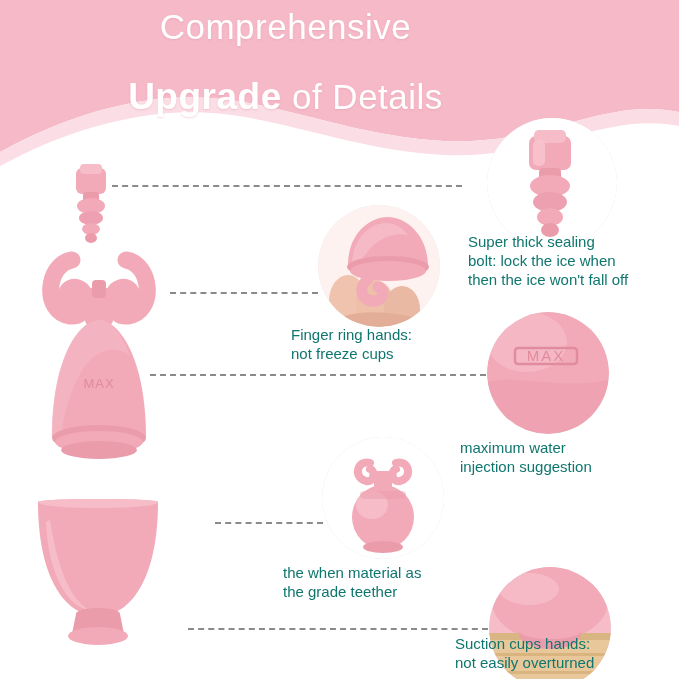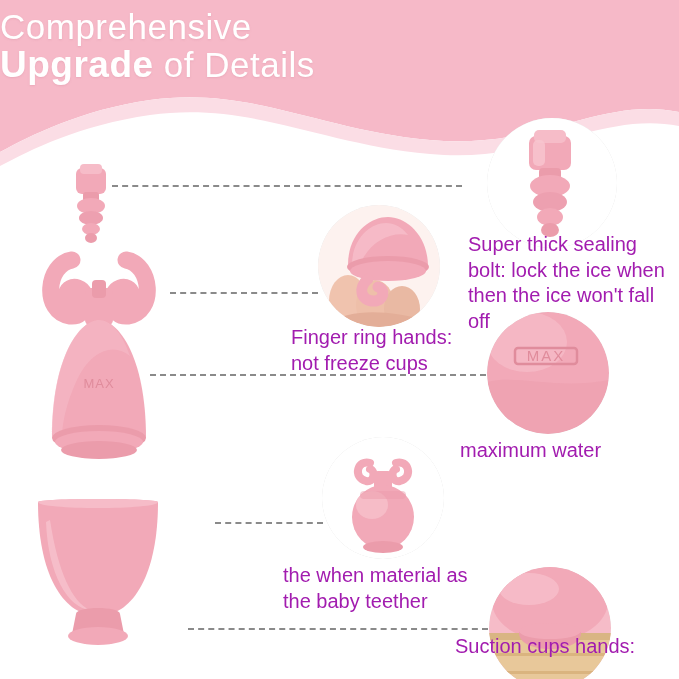--- a/index.html
+++ b/index.html
@@ -28,45 +28,47 @@
     overflow: hidden;
   }
   #header-band svg {
     display: block;
   }
   #header-title {
     position: absolute;
     left: 0;
     top: 8px;
     width: 571px;
+    text-align: center;
     color: #ffffff;
     line-height: 1.06;
     letter-spacing: 0.5px;
     text-shadow: 0 1px 2px rgba(214,140,160,0.35);
   }
   #header-title .line1 {
     display: block;
     font-size: 35px;
     font-weight: 400;
   }
   #header-title .line2 {
     display: block;
     font-size: 35px;
     font-weight: 400;
+    margin-top: 32px;
   }
   #header-title .line2 .bold {
     font-weight: 700;
     font-size: 37px;
   }
 
   
   .caption {
     position: absolute;
-    color: #a21caf;
-    font-size: 20px;
+    color: #0f766e;
+    font-size: 15px;
     line-height: 1.28;
     font-family: "Liberation Sans", sans-serif;
   }
   .caption.center {
   }
 
   
   .dash-h {
     position: absolute;
     border-top: 2px dashed #8a8a8a;
@@ -211,41 +213,42 @@
         <rect x="0" y="0" width="122" height="122" fill="#f2a9b8"></rect>
         <ellipse cx="40" cy="30" rx="40" ry="30" fill="#f7c2cd" opacity="0.55"></ellipse>
         <rect x="28" y="36" width="62" height="16" rx="3" fill="none" stroke="#e08c9c" stroke-width="2.5"></rect>
         <text x="59" y="49" font-family="Liberation Sans, sans-serif" font-size="15" fill="#e08c9c" text-anchor="middle" letter-spacing="2">MAX</text>
         <path d="M0,70 C30,62 70,78 122,68 L122,122 L0,122 Z" fill="#eb9cab" opacity="0.45"></path>
       </svg>
     </div>
   </div>
   <div class="caption center" style="left:460px; top:438px; width:215px;">
     <div>maximum water</div>
+    <div>injection suggestion</div>
   </div>
 
   <div class="circle ring" style="left:322px; top:437px; width:122px; height:122px;">
     <div class="circle-inner">
       <svg width="122" height="122" viewBox="0 0 122 122">
         <rect x="0" y="0" width="122" height="122" fill="#ffffff"></rect>
 
         <path d="M48,26 C36,22 30,40 44,44 C52,46 54,34 48,32" fill="none" stroke="#f2a9b8" stroke-width="8" stroke-linecap="round"></path>
         <path d="M74,26 C86,22 92,40 78,44 C70,46 68,34 74,32" fill="none" stroke="#f2a9b8" stroke-width="8" stroke-linecap="round"></path>
         <rect x="52" y="34" width="18" height="22" rx="4" fill="#f2a9b8"></rect>
 
         <ellipse cx="61" cy="80" rx="31" ry="32" fill="#f2a9b8"></ellipse>
         <ellipse cx="50" cy="68" rx="16" ry="14" fill="#f8c6d0" opacity="0.65"></ellipse>
         <rect x="38" y="54" width="46" height="8" rx="4" fill="#eb9cab" opacity="0.5"></rect>
         <ellipse cx="61" cy="110" rx="20" ry="6" fill="#eb9cab"></ellipse>
       </svg>
     </div>
   </div>
   <div class="caption" style="left:283px; top:563px; width:210px;">
     <div>the when material as</div>
-    <div>the baby teether</div>
+    <div>the grade teether</div>
   </div>
 
   <div class="circle ring" style="left:489px; top:567px; width:122px; height:122px;">
     <div class="circle-inner">
       <svg width="122" height="122" viewBox="0 0 122 122">
         <rect x="0" y="0" width="122" height="122" fill="#f6bcc8"></rect>
         <ellipse cx="61" cy="34" rx="58" ry="40" fill="#f2a9b8"></ellipse>
         <ellipse cx="40" cy="22" rx="30" ry="16" fill="#f8c6d0" opacity="0.6"></ellipse>
 
         <rect x="0" y="66" width="122" height="56" fill="#e8c89a"></rect>
@@ -253,15 +256,16 @@
         <rect x="0" y="86" width="122" height="3" fill="#d4ab74" opacity="0.7"></rect>
         <rect x="0" y="104" width="122" height="3" fill="#d4ab74" opacity="0.7"></rect>
 
         <path d="M30,66 C30,58 92,58 92,66 C92,76 78,82 61,82 C44,82 30,76 30,66 Z" fill="#eb9cab"></path>
         <ellipse cx="61" cy="64" rx="31" ry="8" fill="#f2a9b8"></ellipse>
       </svg>
     </div>
   </div>
   <div class="caption" style="left:455px; top:634px; width:224px;">
     <div>Suction cups hands:</div>
+    <div>not easily overturned</div>
   </div>
 
 </div>
 
 </body></html>

